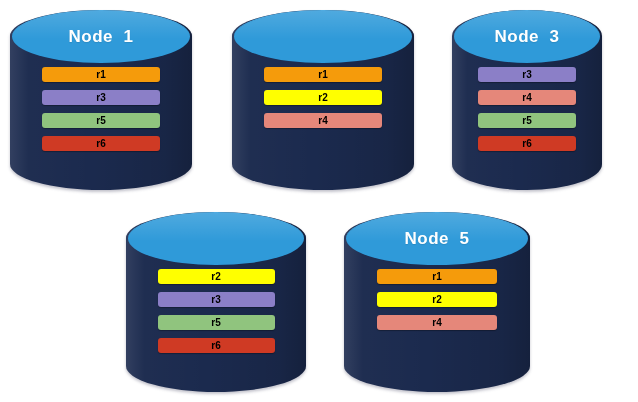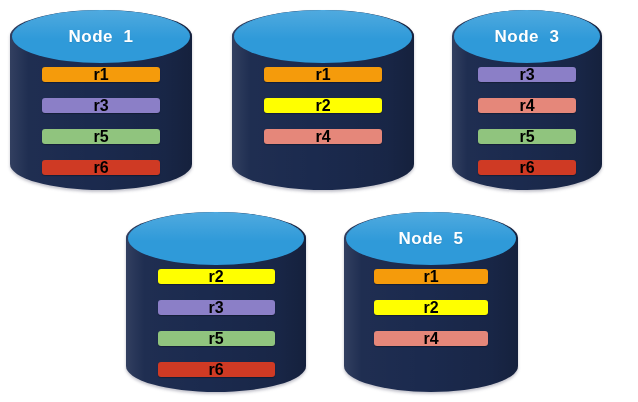--- a/index.html
+++ b/index.html
@@ -99,26 +99,26 @@
   .bars {
     position: absolute;
     left: 17.5%;
     width: 65%;
     top: 31.5%;
   }
 
   .bar {
     position: relative;
     height: 15px;
-    margin-bottom: 16px;
+    margin-bottom: 8px;
     border-radius: 3px;
     text-align: center;
     color: #000000;
     font-weight: bold;
-    font-size: 16px;
+    font-size: 10px;
     line-height: 15px;
     box-shadow: 0 1px 1px rgba(0,0,0,0.30);
   }
 </style>
 </head>
 <body>
 
 <div id="canvas" style="background: rgb(255, 255, 255);">
     <div class="node" style="left: 10px; top: 10px; width: 182px; height: 180px;">
       <div class="cyl-body" style="background: rgb(27, 42, 78);"></div>
@@ -162,21 +162,21 @@
       <div class="cyl-shade"></div>
       <div class="cyl-top" style="background: rgb(47, 154, 217);"></div>
       <div class="cyl-top-hi"></div>
       <div class="bars">
         <div class="bar" style="background: rgb(255, 255, 0); color: rgb(0, 0, 0);">r2</div>
         <div class="bar" style="background: rgb(139, 127, 199); color: rgb(0, 0, 0);">r3</div>
         <div class="bar" style="background: rgb(144, 196, 126); color: rgb(0, 0, 0);">r5</div>
         <div class="bar" style="background: rgb(207, 58, 36); color: rgb(0, 0, 0);">r6</div>
       </div>
     </div>
-    <div class="node" style="left: 344px; top: 212px; width: 174px; height: 180px;">
+    <div class="node" style="left: 344px; top: 212px; width: 174px; height: 180px; padding-left: 12px;">
       <div class="cyl-body" style="background: rgb(27, 42, 78);"></div>
       <div class="cyl-shade"></div>
       <div class="cyl-top" style="background: rgb(47, 154, 217);"></div>
       <div class="cyl-top-hi"></div>
       <div class="node-title" style="color: rgb(255, 255, 255);">Node  5</div>
       <div class="bars">
         <div class="bar" style="background: rgb(245, 155, 11); color: rgb(0, 0, 0);">r1</div>
         <div class="bar" style="background: rgb(255, 255, 0); color: rgb(0, 0, 0);">r2</div>
         <div class="bar" style="background: rgb(229, 135, 122); color: rgb(0, 0, 0);">r4</div>
       </div>

